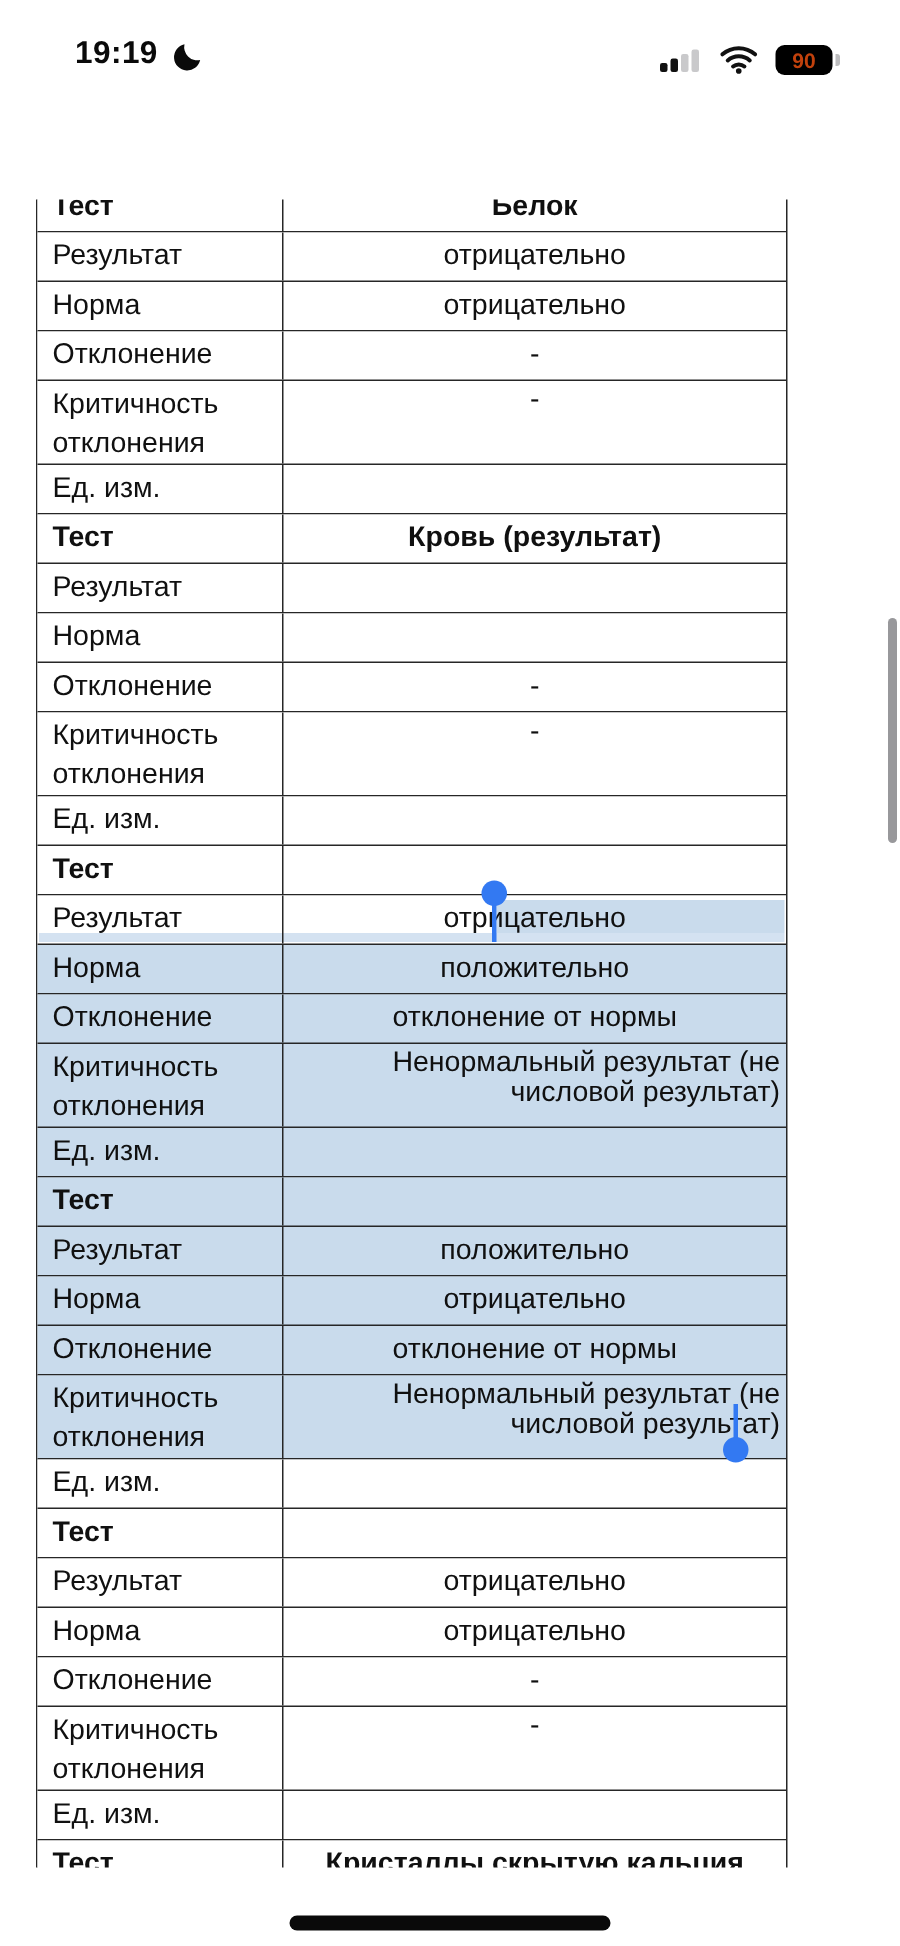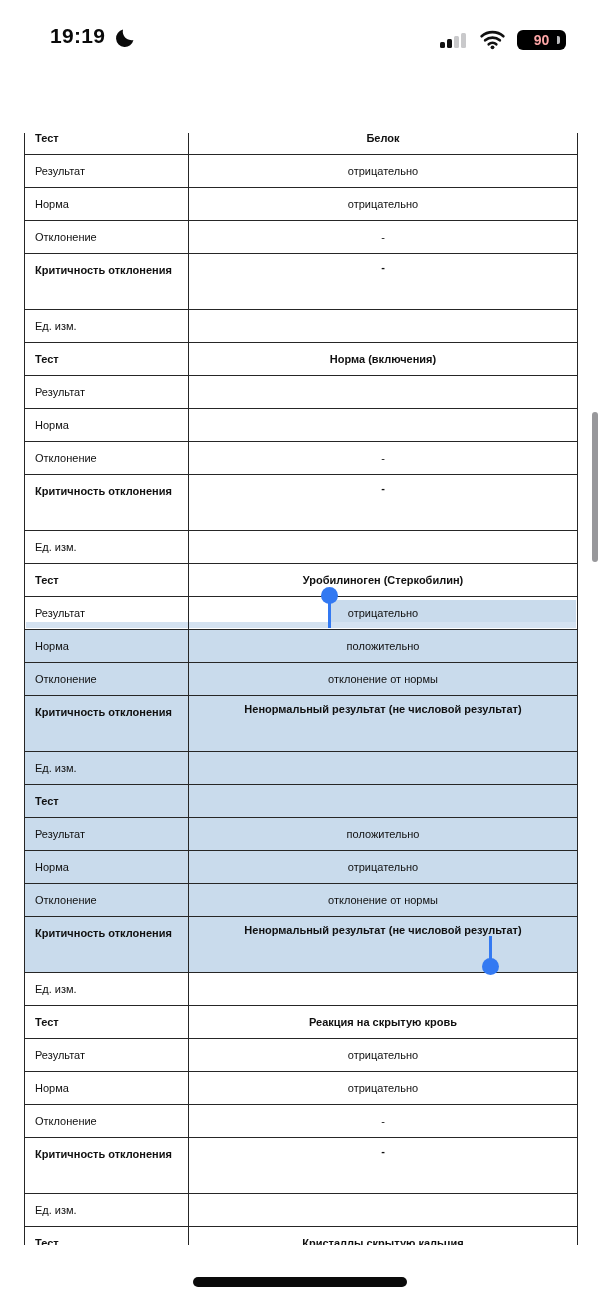--- a/index.html
+++ b/index.html
@@ -6,42 +6,42 @@
   #screen{position:relative;width:600px;height:1297px;background:#ffffff;overflow:hidden;
           font-family:"Liberation Sans",sans-serif;color:#101010;}
 
   
   #statusbar{position:absolute;left:0;top:0;width:600px;height:60px;}
   .sb-time{position:absolute;left:50px;top:24px;font-size:21px;font-weight:700;color:#0a0a0a;letter-spacing:.3px;}
   .sb-moon{position:absolute;left:114px;top:27px;width:22px;height:22px;}
   .sb-cell{position:absolute;left:440px;top:32px;width:30px;height:16px;display:flex;align-items:flex-end;gap:2.5px;}
   .sb-cell span{display:block;width:4.5px;border-radius:1.5px;}
   .sb-wifi{position:absolute;left:479px;top:30px;width:27px;height:20px;}
-  .sb-batt{position:absolute;left:517px;top:30px;width:49px;height:20px;background:#000;border-radius:6px;
-           color:#fca5a5;font-size:14px;font-weight:700;display:flex;align-items:center;justify-content:center;}
+  .sb-batt{position:absolute;left:517px;top:30px;width:38px;height:20px;background:#000;border-radius:6px;
+           color:#c2410c;font-size:14px;font-weight:700;display:flex;align-items:center;justify-content:center;}
   .sb-batt-nub{position:absolute;left:557px;top:36px;width:3px;height:8px;background:#bcbcbe;border-radius:0 2px 2px 0;}
 
   
   #navbar{position:absolute;left:0;top:80px;width:600px;height:53px;background:#fff;}
   .nav-back{position:absolute;left:30px;top:89px;width:20px;height:32px;cursor:pointer;}
   .nav-title{position:absolute;left:0;top:94px;width:600px;text-align:center;font-size:21.5px;font-weight:700;color:#0a0a0a;}
   .nav-share{position:absolute;left:543px;top:85px;width:28px;height:40px;cursor:pointer;}
 
   
   #doc-viewport{position:absolute;left:0;top:133px;width:600px;height:1112px;overflow:hidden;background:#fff;}
-  #med-table{position:absolute;left:24px;top:-11px;width:554px;box-sizing:border-box;
+  #med-table{position:absolute;left:24px;top:-11px;width:501px;box-sizing:border-box;
              border-left:1.5px solid #262626;border-right:1.5px solid #262626;
-             font-size:11px;line-height:20px;}
+             font-size:19px;line-height:20px;}
   .row{display:flex;height:33px;border-bottom:1.5px solid #262626;position:relative;background:#fff;box-sizing:border-box;}
-  .row-crit{height:56px;font-weight:bold;}
+  .row-crit{height:56px;}
   .row-test{font-weight:700;}
   .row.hl{background:#c9dbec;}
   .cell{box-sizing:border-box;display:flex;align-items:center;position:relative;z-index:1;}
   .cell-label{width:164px;border-right:1.5px solid #262626;padding-left:10px;padding-right:6px;line-height:26px;}
-  .cell-value{flex:1;justify-content:center;text-align:left;padding:0 4px;}
+  .cell-value{flex:1;justify-content:center;text-align:right;padding:0 4px;}
   .row-crit .cell{align-items:flex-start;padding-top:3px;}
   .ph-main{position:absolute;left:306px;right:1px;top:3px;bottom:7px;background:#c9dbec;z-index:0;}
   .ph-strip{position:absolute;left:1px;right:1px;bottom:1px;height:6px;background:#d4e2f1;z-index:0;}
 
   
   .sel-stem{position:absolute;width:3px;background:#3379f2;z-index:6;}
   .sel-knob{position:absolute;width:17px;height:17px;border-radius:50%;background:#3379f2;z-index:6;cursor:grab;}
   #sel-start-stem{left:328px;top:463px;height:32px;}
   #sel-start-knob{left:321px;top:454px;}
   #sel-end-stem{left:489px;top:803px;height:31px;}
@@ -114,21 +114,21 @@
         <div class="row row-crit">
           <div class="cell cell-label">Критичность отклонения</div>
           <div class="cell cell-value">-</div>
         </div>
         <div class="row">
           <div class="cell cell-label">Ед. изм.</div>
           <div class="cell cell-value"></div>
         </div>
         <div class="row row-test">
           <div class="cell cell-label">Тест</div>
-          <div class="cell cell-value">Норма (включения)</div>
+          <div class="cell cell-value">Кровь (результат)</div>
         </div>
         <div class="row">
           <div class="cell cell-label">Результат</div>
         </div>
         <div class="row">
           <div class="cell cell-label">Норма</div>
           <div class="cell cell-value"></div>
         </div>
         <div class="row">
           <div class="cell cell-label">Отклонение</div>
@@ -137,21 +137,20 @@
         <div class="row row-crit">
           <div class="cell cell-label">Критичность отклонения</div>
           <div class="cell cell-value">-</div>
         </div>
         <div class="row">
           <div class="cell cell-label">Ед. изм.</div>
           <div class="cell cell-value"></div>
         </div>
         <div class="row row-test">
           <div class="cell cell-label">Тест</div>
-          <div class="cell cell-value">Уробилиноген (Стеркобилин)</div>
         </div>
         <div class="row">
           <div class="cell cell-label">Результат</div>
           <div class="cell cell-value">отрицательно</div>
           <div class="ph-main"></div>
           <div class="ph-strip"></div>
         </div>
         <div class="row hl">
           <div class="cell cell-label">Норма</div>
           <div class="cell cell-value">положительно</div>
@@ -186,21 +185,20 @@
         <div class="row row-crit hl">
           <div class="cell cell-label">Критичность отклонения</div>
           <div class="cell cell-value">Ненормальный результат (не числовой результат)</div>
         </div>
         <div class="row">
           <div class="cell cell-label">Ед. изм.</div>
           <div class="cell cell-value"></div>
         </div>
         <div class="row row-test">
           <div class="cell cell-label">Тест</div>
-          <div class="cell cell-value">Реакция на скрытую кровь</div>
         </div>
         <div class="row">
           <div class="cell cell-label">Результат</div>
           <div class="cell cell-value">отрицательно</div>
         </div>
         <div class="row">
           <div class="cell cell-label">Норма</div>
           <div class="cell cell-value">отрицательно</div>
         </div>
         <div class="row">

